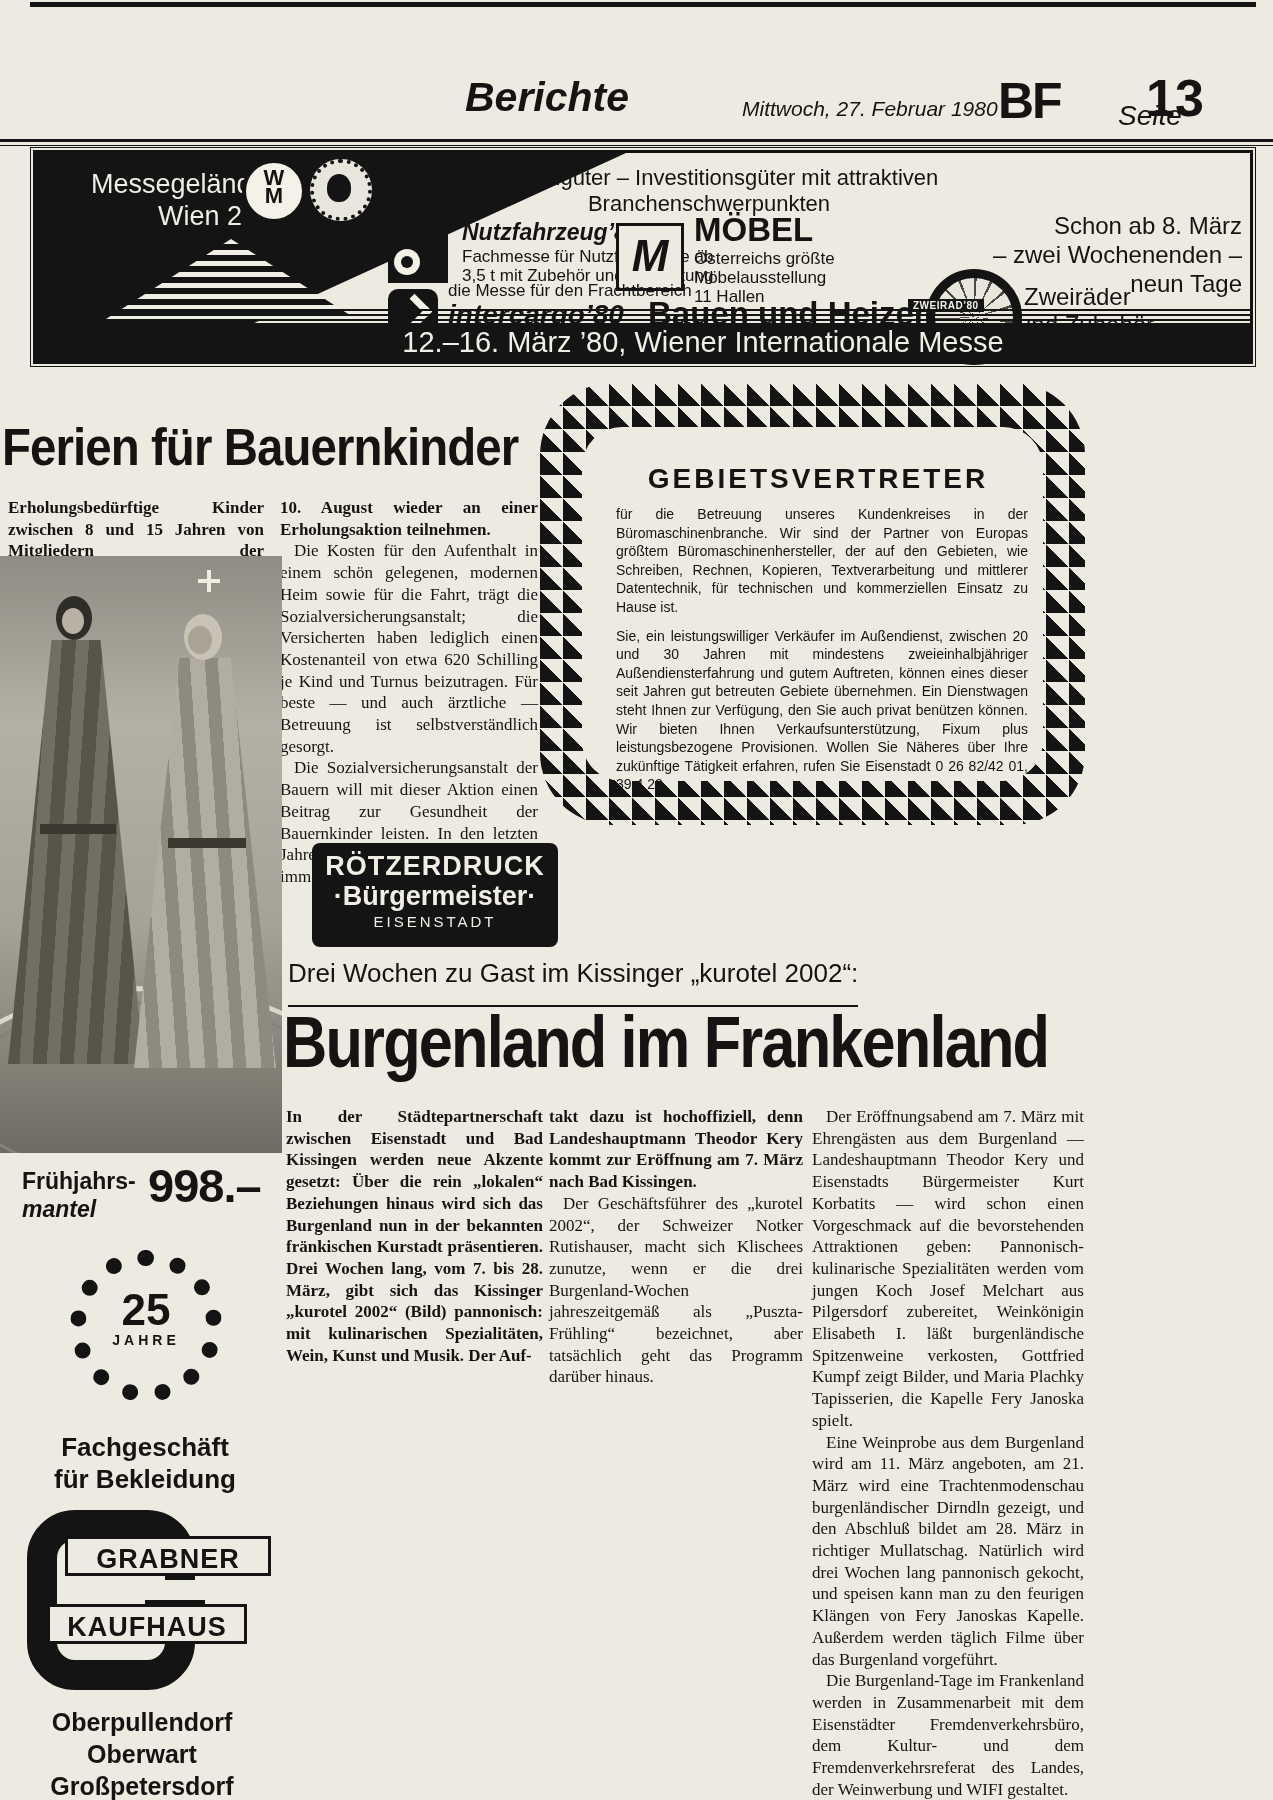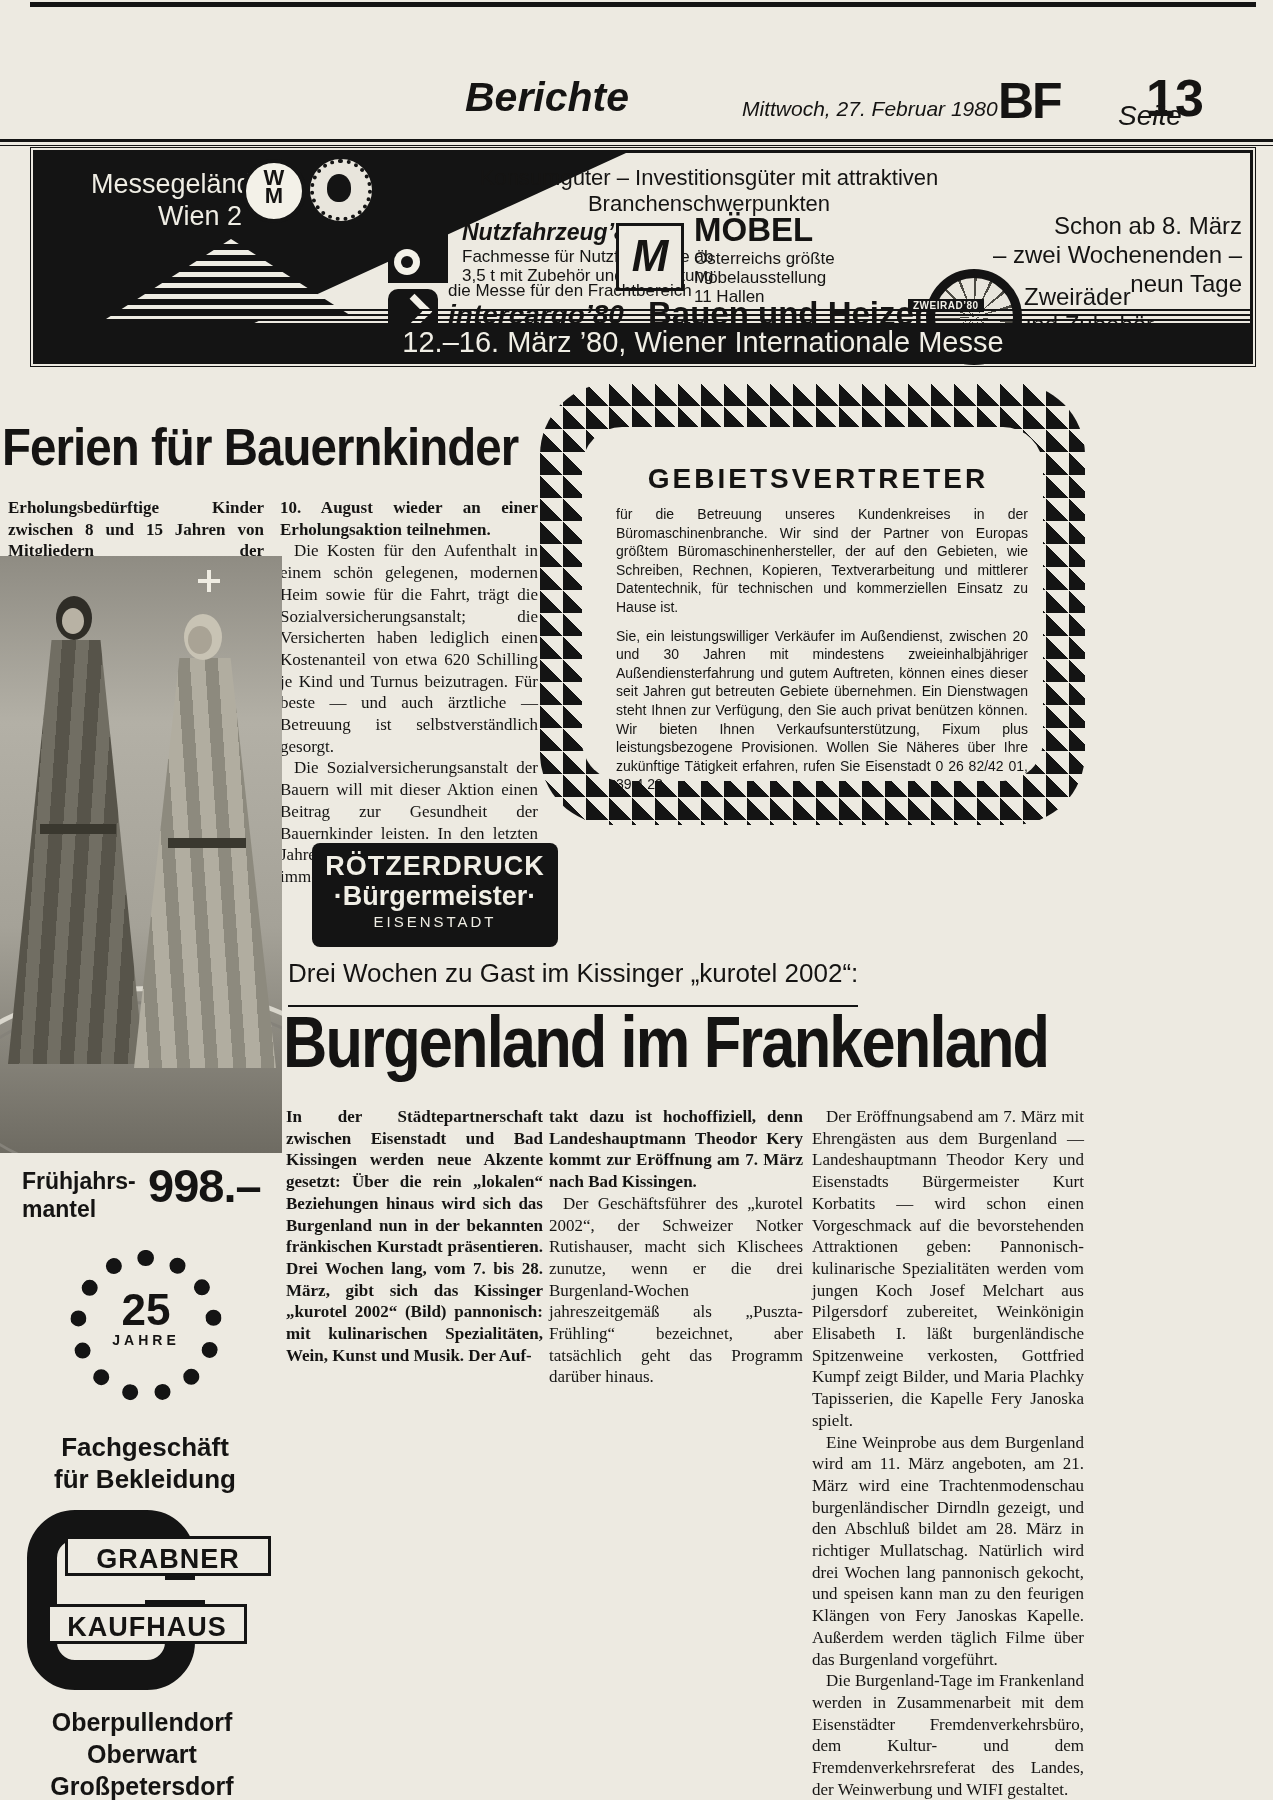--- a/index.html
+++ b/index.html
@@ -118,21 +118,21 @@
             background:repeating-linear-gradient(86deg,#b1ada0 0 15px,#8d8a7e 15px 28px);}
   .pw-belt{height:10px;background:#3a382f;}
   .pw-belt1{left:40px;top:268px;width:76px;}
   .pw-belt2{left:168px;top:282px;width:78px;}
   .pw-spark{left:198px;top:14px;width:22px;height:22px;}
   .pw-spark::before{content:"";position:absolute;left:9px;top:0;width:4px;height:22px;background:#efece2;}
   .pw-spark::after{content:"";position:absolute;left:0;top:9px;width:22px;height:4px;background:#efece2;}
 
   
   .gr-prod1{left:22px;top:1168px;font-size:23px;font-weight:800;}
-  .gr-prod2{left:22px;top:1196px;font-size:23px;font-weight:800;}
+  .gr-prod2{left:22px;top:1196px;font-size:23px;font-weight:800;font-style:italic;}
   .gr-price{left:148px;top:1158px;font-size:47px;font-weight:800;letter-spacing:-1px;}
   .gr-wreath{left:70px;top:1250px;width:152px;height:152px;border:16px dotted #141414;border-radius:50%;
              box-sizing:border-box;text-align:center;}
   .gr-25{font-size:44px;font-weight:900;margin-top:22px;line-height:44px;}
   .gr-jahre{font-size:14px;font-weight:700;letter-spacing:4px;}
   .gr-tag1{left:10px;top:1432px;width:270px;text-align:center;font-size:26px;font-weight:800;}
   .gr-tag2{left:10px;top:1464px;width:270px;text-align:center;font-size:26px;font-weight:800;}
   .gr-logo{left:25px;top:1508px;width:248px;height:186px;}
   .gr-g{left:2px;top:2px;width:168px;height:180px;border:30px solid #141414;border-radius:48px;box-sizing:border-box;}
   .gr-g::after{content:"";position:absolute;right:-30px;top:40px;width:30px;height:40px;background:#edeae1;}

